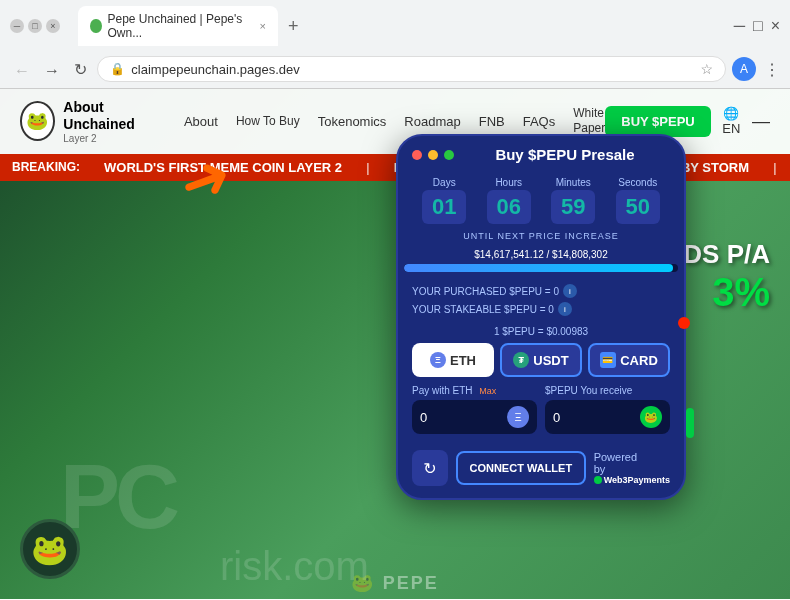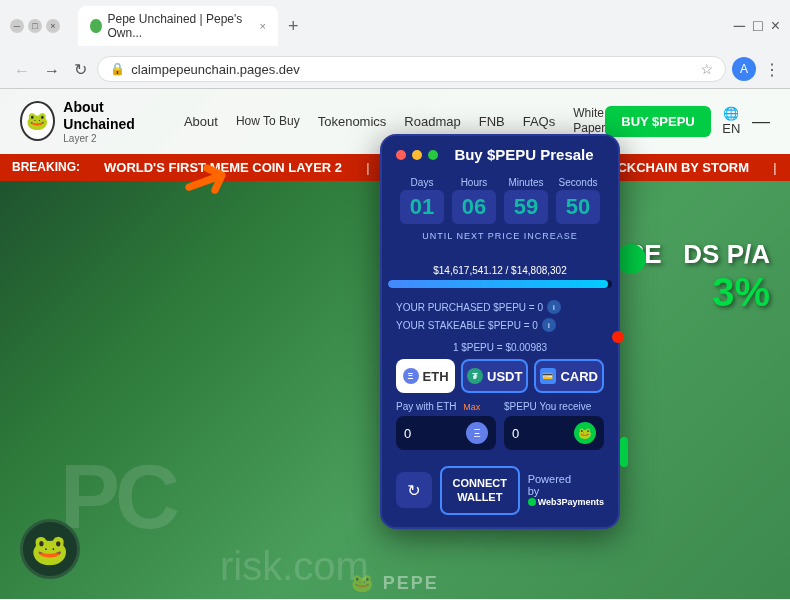--- a/index.html
+++ b/index.html
@@ -264,25 +264,25 @@
       z-index: 20;
       font-size: 50px;
       color: #ff6600;
       transform: rotate(-30deg);
     }
 
     
     .presale-modal {
       position: absolute;
       top: 45px;
-      left: 380px;
+      left: 396px;
       z-index: 20;
-      width: 240px;
+      width: 290px;
       background: #1a2a7a;
-      border-radius: 16px;
+      border-radius: 26px;
       padding: 0;
       box-shadow: 0 8px 32px rgba(0,0,0,0.5);
       border: 2px solid #2a3a9a;
     }
     .modal-title-bar {
       display: flex;
       align-items: center;
       padding: 10px 14px 8px;
       gap: 6px;
     }
@@ -327,21 +327,20 @@
       text-align: center;
       color: #aac4ff;
       font-size: 9px;
       letter-spacing: 1px;
       padding: 3px 0 4px;
     }
 
     
     .progress-area {
       padding: 4px 6px;
-      margin-top: 16px;
     }
     .progress-amounts {
       text-align: center;
       color: #fff;
       font-size: 10px;
       margin-bottom: 4px;
     }
     .progress-bar-bg {
       background: #0a1440;
       border-radius: 4px;

